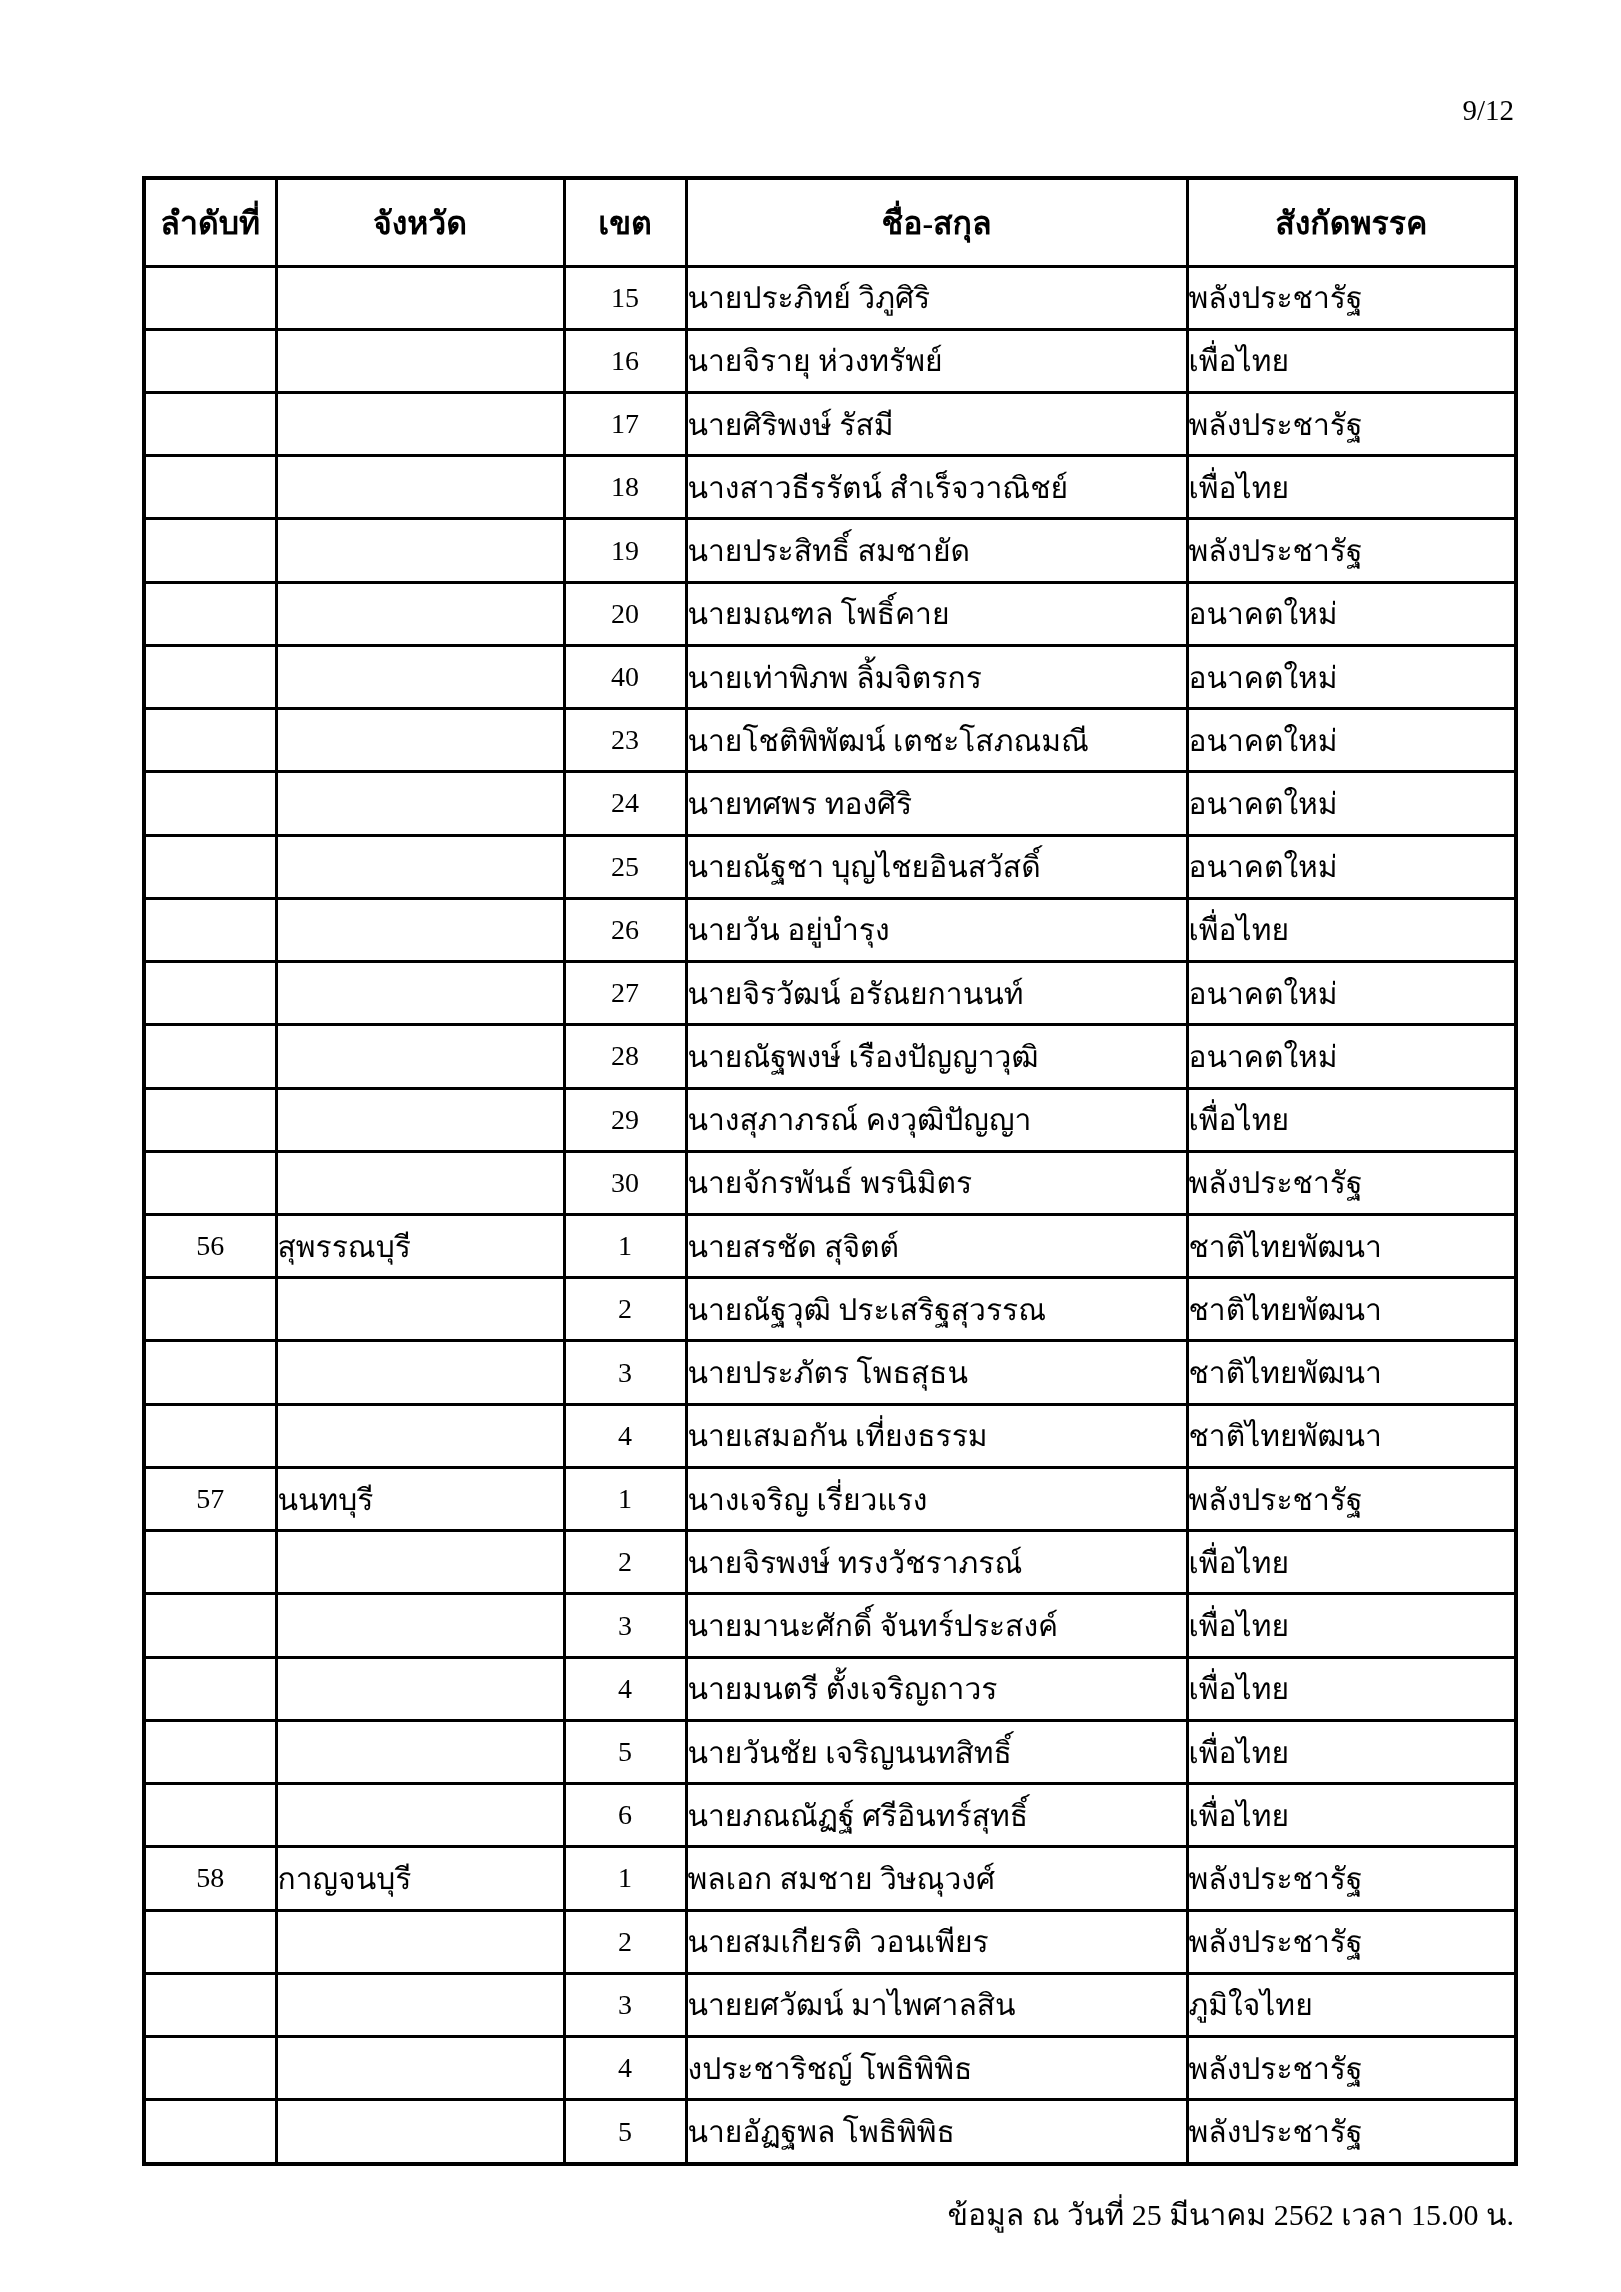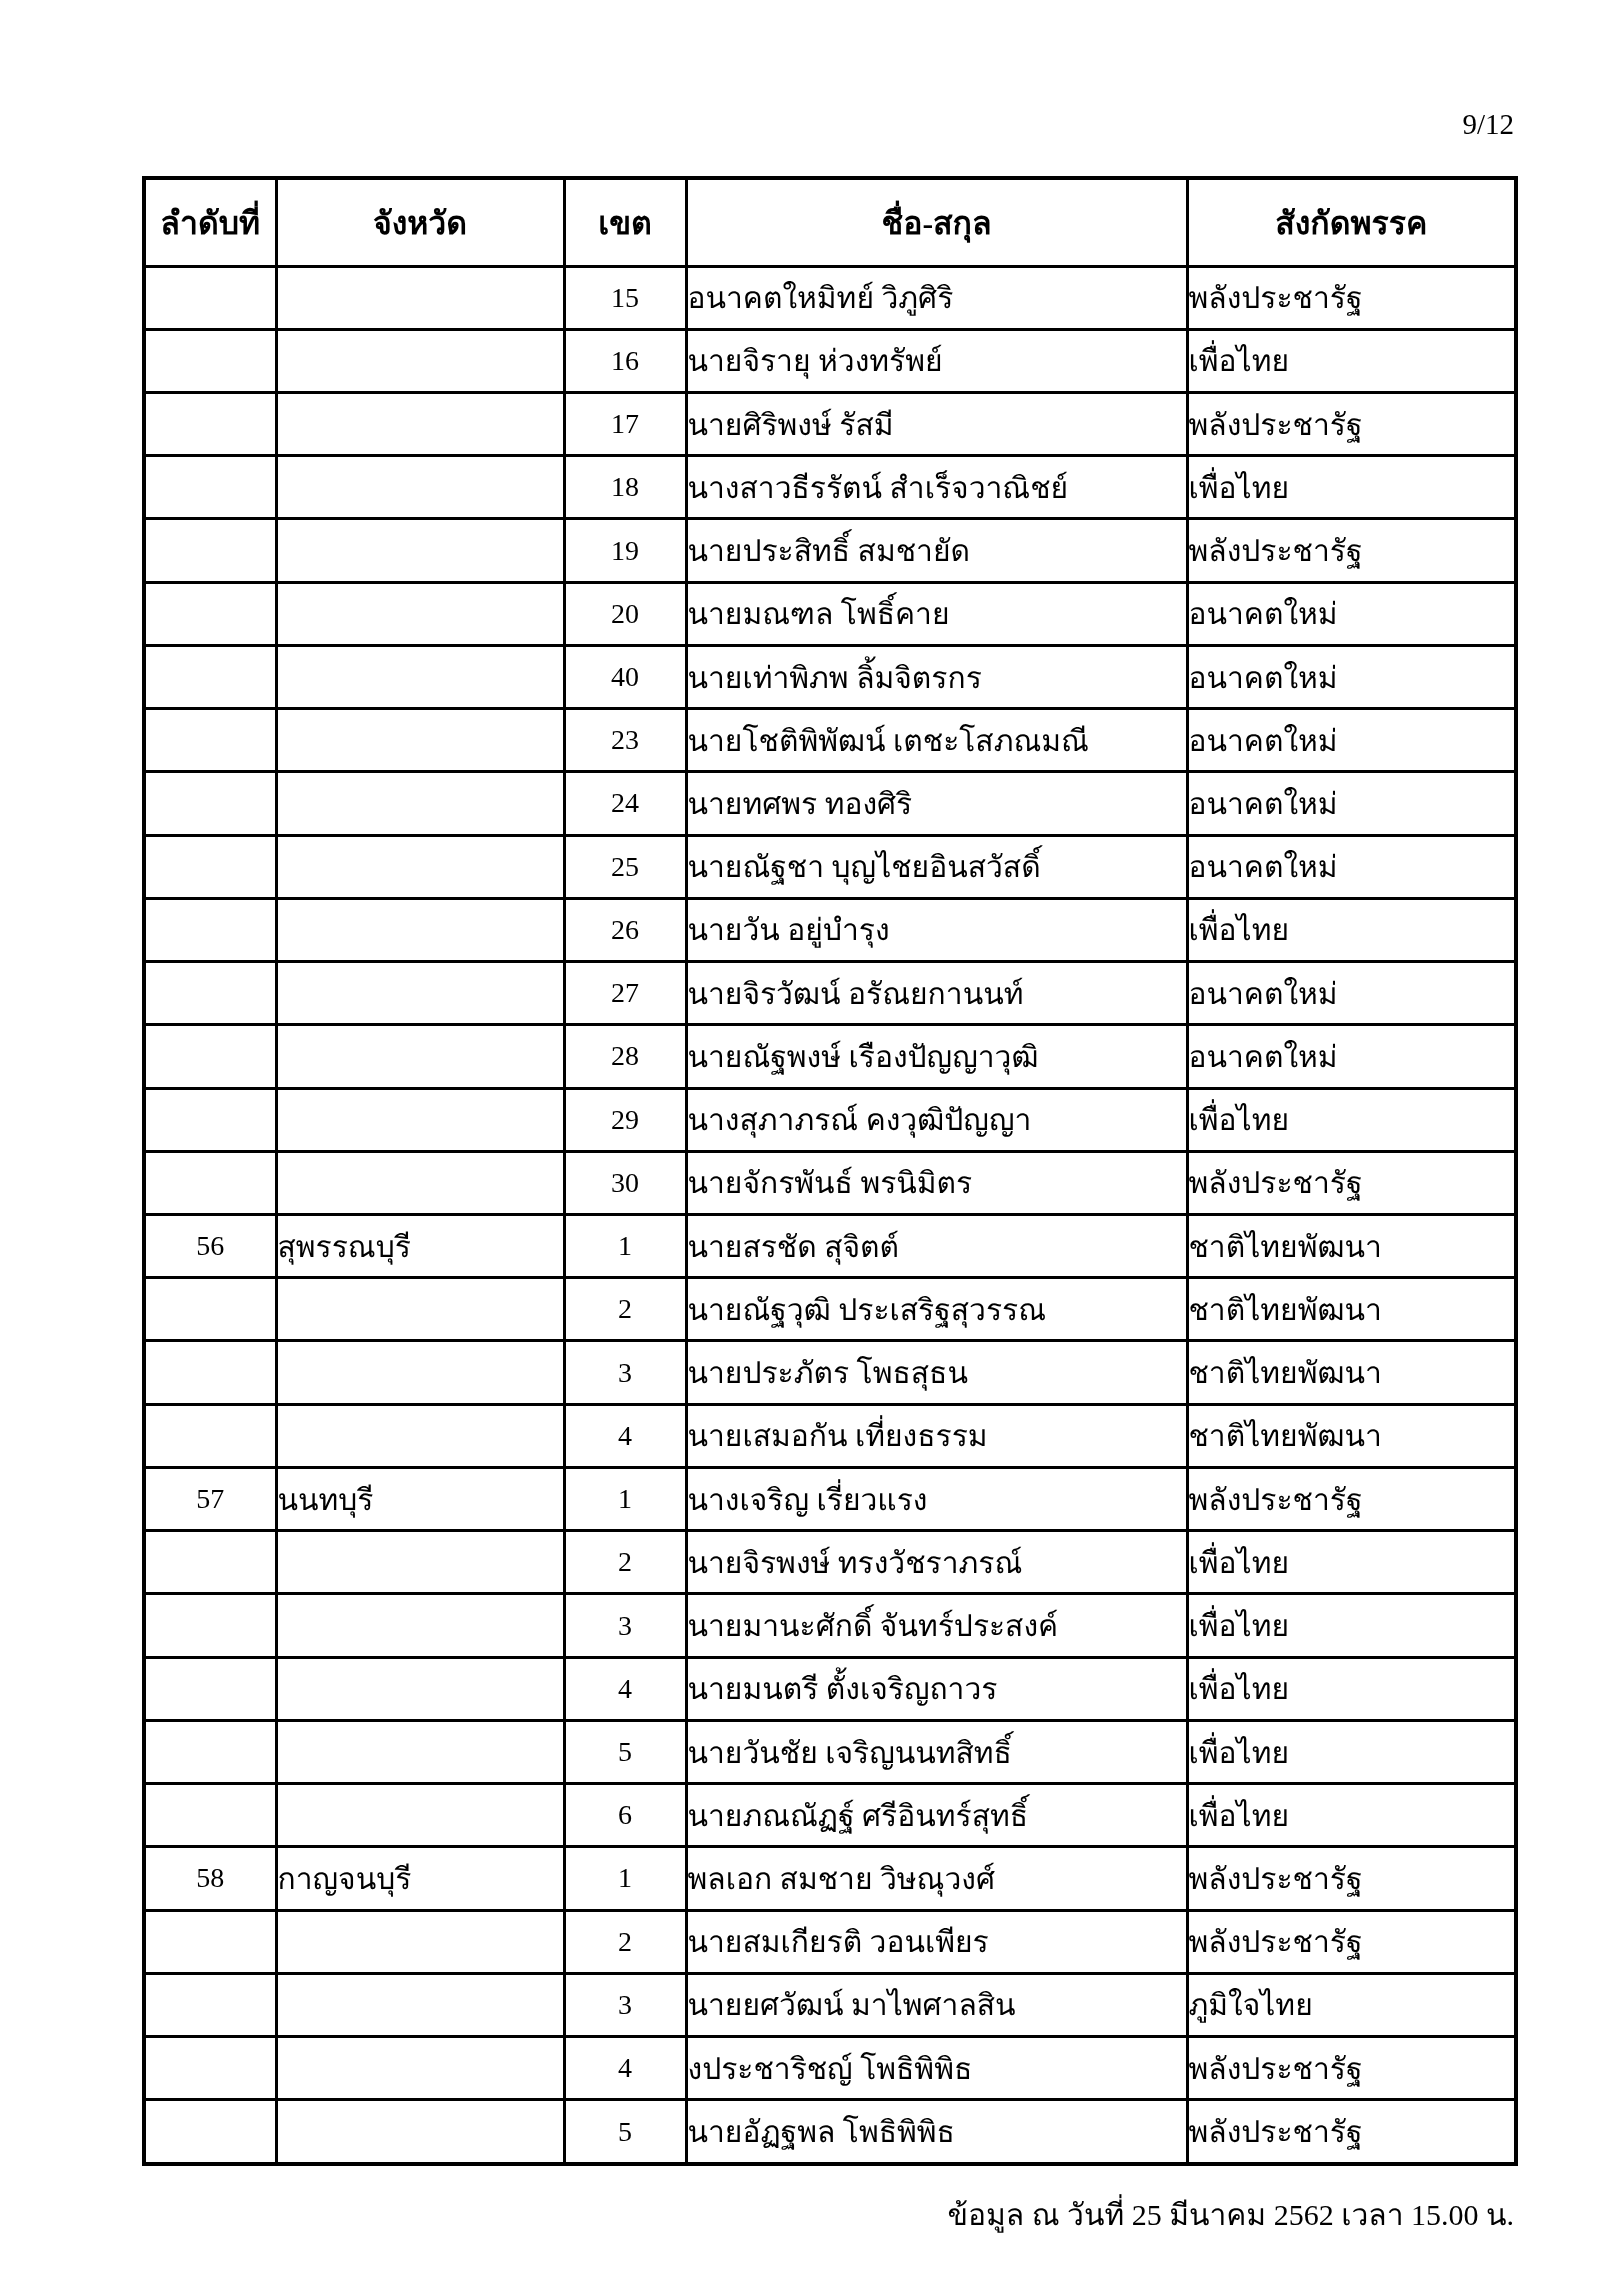--- a/index.html
+++ b/index.html
@@ -9,21 +9,21 @@
   }
   body {
     position: relative;
     width: 1621px;
     height: 2293px;
     font-family: "Liberation Serif", "DejaVu Serif", serif;
     color: #000000;
   }
   .page-number {
     position: absolute;
-    top: 110px;
+    top: 96px;
     right: 107px;
     font-size: 29px;
     line-height: 1;
   }
   .table-wrap {
     position: absolute;
     top: 176px;
     left: 142px;
     width: 1372px;
     height: 1990px;
@@ -93,21 +93,21 @@
         <th>เขต</th>
         <th>ชื่อ-สกุล</th>
         <th>สังกัดพรรค</th>
       </tr>
     </thead>
     <tbody>
         <tr>
           <td></td>
           <td></td>
           <td>15</td>
-          <td>อนาคตใหมิทย์ วิภูศิริ</td>
+          <td>นายประภิทย์ วิภูศิริ</td>
           <td>พลังประชารัฐ</td>
         </tr>
         <tr>
           <td></td>
           <td></td>
           <td>16</td>
           <td>นายจิรายุ ห่วงทรัพย์</td>
           <td>เพื่อไทย</td>
         </tr>
         <tr>

